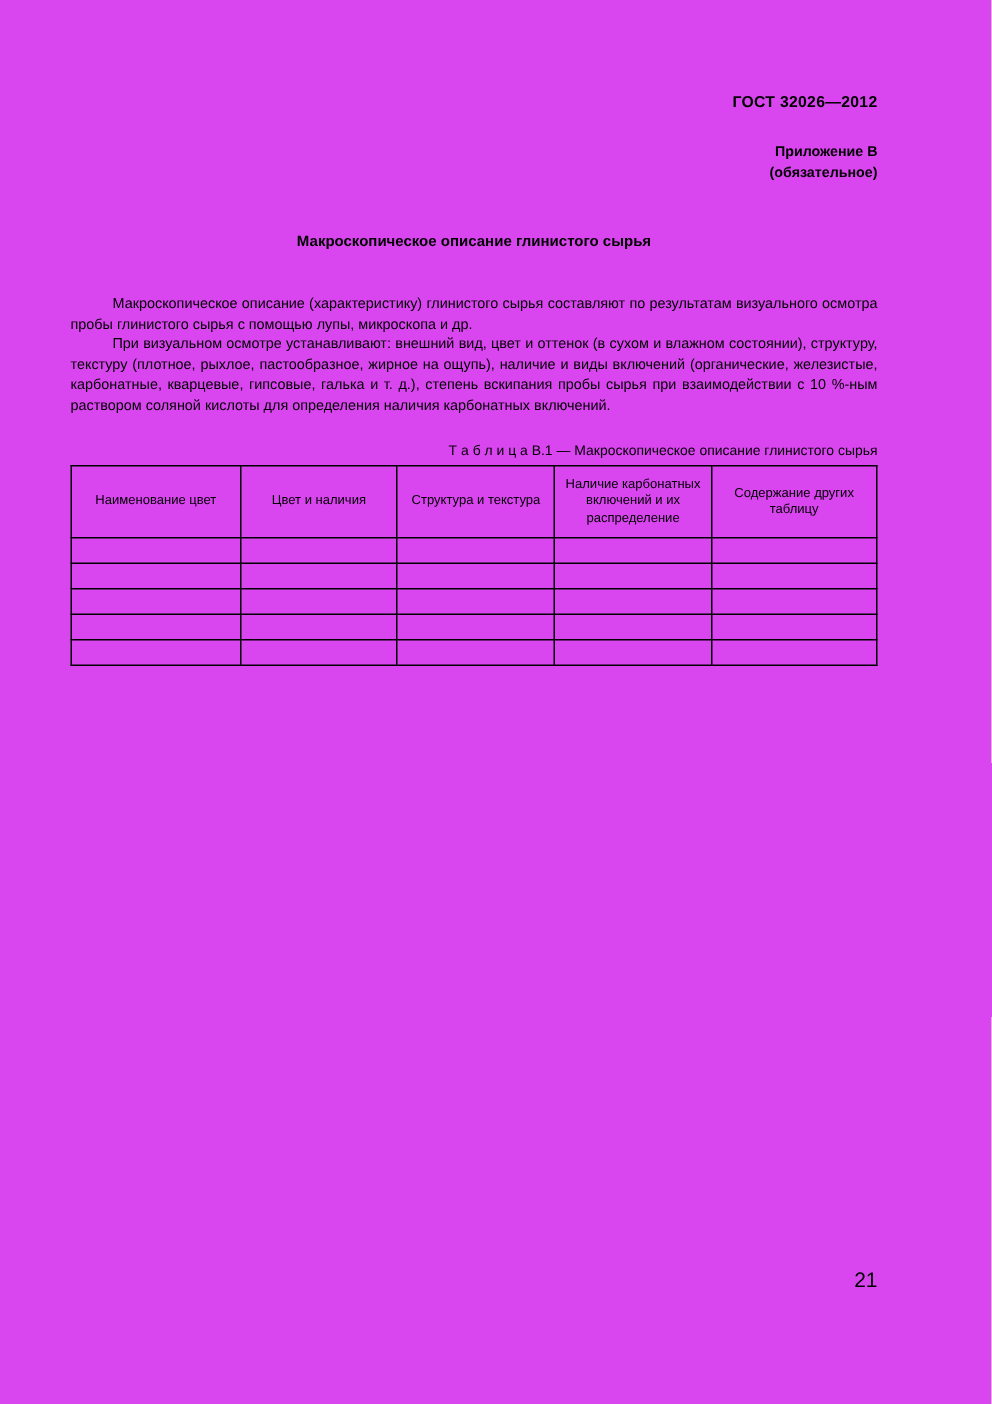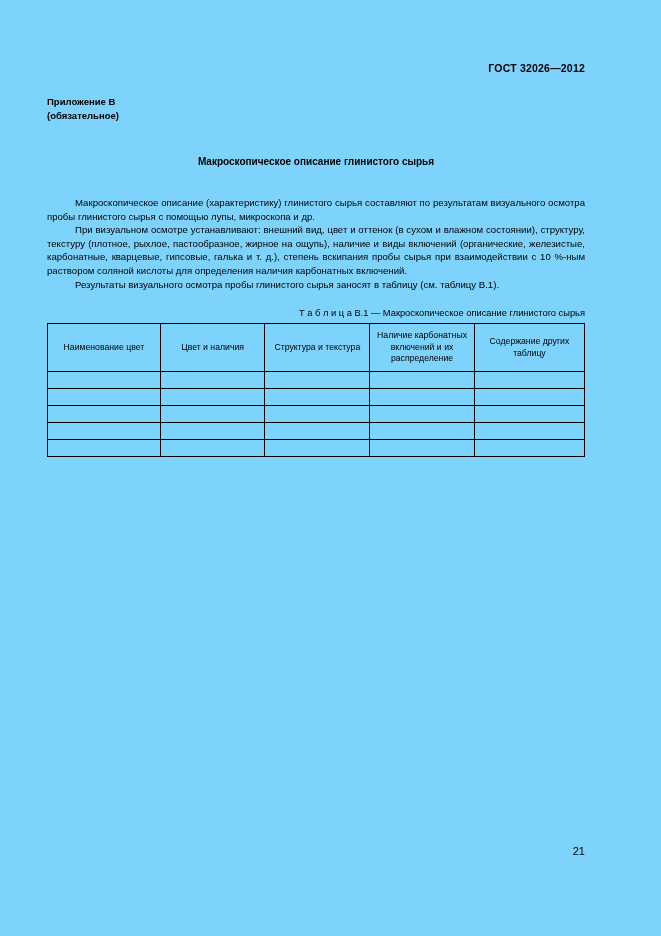--- a/index.html
+++ b/index.html
@@ -1,40 +1,40 @@
 <!DOCTYPE html>
 <html><head>
 <meta charset="utf-8">
 <style>
   html, body { margin: 0; padding: 0; background: #ffffff; }
   .page {
     position: relative;
     width: 661px;
     height: 936px;
-    background: #7dd3fc;
+    background: #d946ef;
     font-family: "Liberation Sans", sans-serif;
     color: #000000;
     overflow: hidden;
   }
   .content {
     position: absolute;
     left: 47px;
     top: 0;
     width: 538px;
   }
   .doc-number {
     margin-top: 62px;
     text-align: right;
     font-weight: bold;
     font-size: 10.5px;
     letter-spacing: 0.2px;
   }
   .appendix {
     margin-top: 21px;
-    text-align: left;
+    text-align: right;
     font-weight: bold;
     font-size: 9.5px;
     line-height: 14px;
   }
   .doc-title {
     margin-top: 33px;
     text-align: center;
     font-weight: bold;
     font-size: 10px;
   }
@@ -67,41 +67,40 @@
     vertical-align: middle;
     padding: 3px 6px;
     box-sizing: border-box;
   }
   table.gost-table th { height: 48px; }
   table.gost-table td { height: 17px; }
   .page-number {
     position: absolute;
     top: 845px;
     right: 76px;
-    font-size: 11px;
+    font-size: 14px;
   }
 </style>
 </head>
 <body>
 
 <div class="page">
   <div class="content">
 
     <div class="doc-number">ГОСТ 32026—2012</div>
 
     <div class="appendix">
       <div>Приложение В</div>
       <div>(обязательное)</div>
     </div>
 
     <div class="doc-title">Макроскопическое описание глинистого сырья</div>
 
     <p class="body-text first">Макроскопическое описание (характеристику) глинистого сырья составляют по результатам визуального осмотра пробы глинистого сырья с помощью лупы, микроскопа и др.</p>
     <p class="body-text">При визуальном осмотре устанавливают: внешний вид, цвет и оттенок (в сухом и влажном состоянии), структуру, текстуру (плотное, рыхлое, пастообразное, жирное на ощупь), наличие и виды включений (органические, железистые, карбонатные, кварцевые, гипсовые, галька и т. д.), степень вскипания пробы сырья при взаимодействии с 10 %-ным раствором соляной кислоты для определения наличия карбонатных включений.</p>
-    <p class="body-text">Результаты визуального осмотра пробы глинистого сырья заносят в таблицу (см. таблицу В.1).</p>
 
     <div class="table-caption">Т а б л и ц а  В.1 — Макроскопическое описание глинистого сырья</div>
 
     <table class="gost-table">
       <colgroup>
           <col style="width: 21%;">
           <col style="width: 19.5%;">
           <col style="width: 19.5%;">
           <col style="width: 19.5%;">
           <col style="width: 20.5%;">

